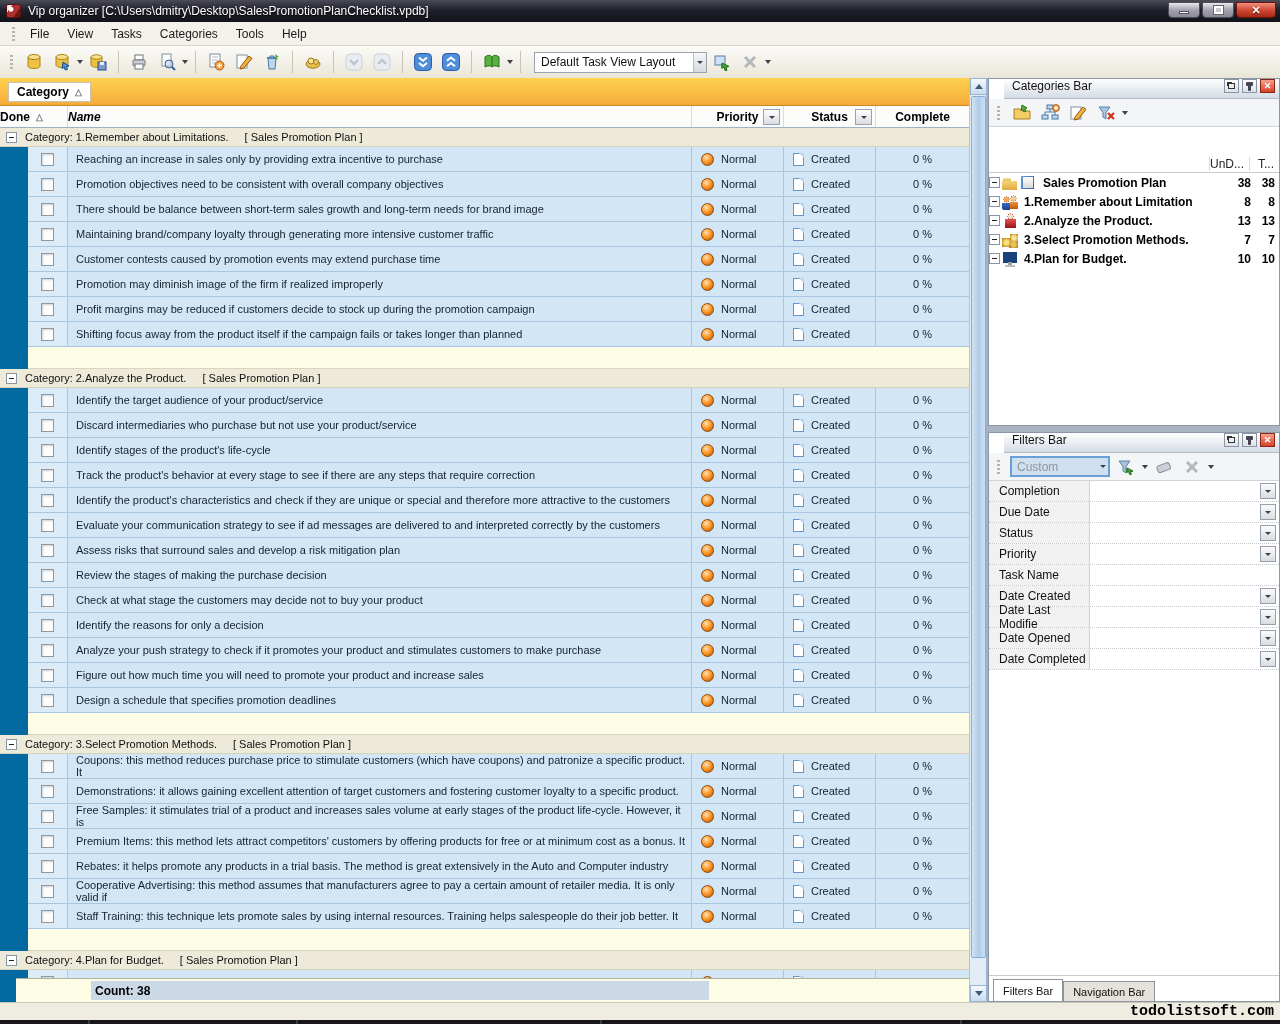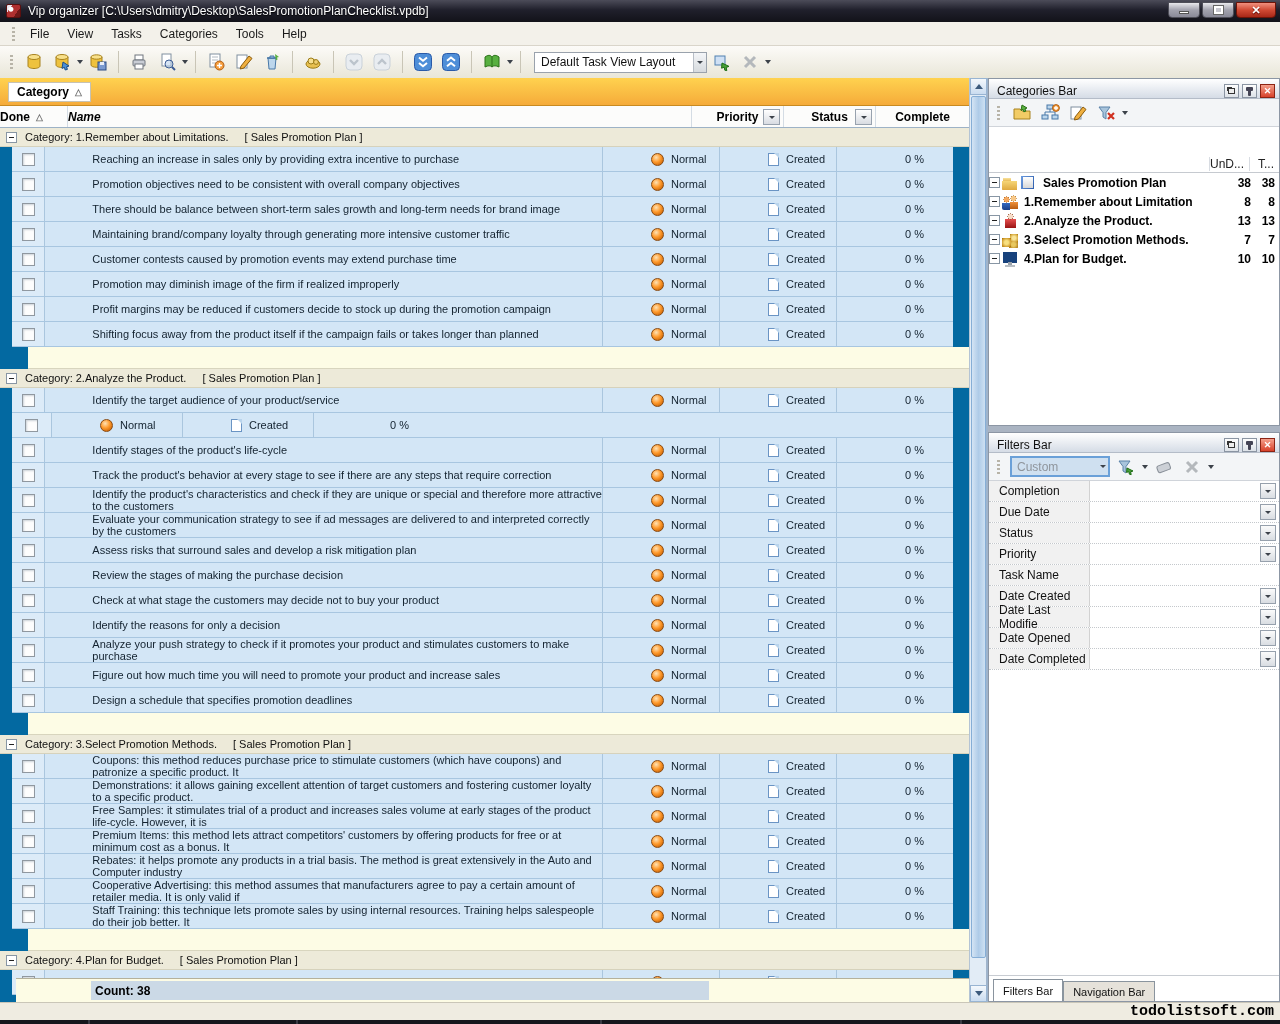--- a/index.html
+++ b/index.html
@@ -48,21 +48,21 @@
   .hc-pri{width:92px;justify-content:center;}
   .hc-status{width:92px;justify-content:center;}
   .hc-comp{width:93px;justify-content:center;border-right:none;}
   .hdr-dd{position:absolute;right:3px;top:3px;width:17px;height:16px;background:linear-gradient(#ffffff,#d8dce2);border:1px solid #98a2ae;display:flex;align-items:center;justify-content:center;}
 
   .list-body{left:0;top:128px;width:969px;height:874px;overflow:hidden;background:#0369a1;}
   .grp-hdr{height:19px;background:#edead9;border-bottom:1px solid #d6d2bc;display:flex;align-items:center;padding-left:6px;color:#101010;font-size:11px;}
   .exp{width:11px;height:11px;background:#fff;border:1px solid #8896a4;position:relative;margin-right:8px;flex:none;}
   .exp::after{content:"";position:absolute;left:2px;right:2px;top:4px;height:1px;background:#222;}
   .grp-scope{margin-left:16px;}
-  .trow{height:25px;margin-left:12px;width:941px;display:flex;background:#d3e6f6;border-bottom:1px solid #a8c6e0;color:#13222f;font-size:11px;gap:39px;}
+  .trow{height:25px;margin-left:28px;width:941px;display:flex;background:#d3e6f6;border-bottom:1px solid #a8c6e0;color:#13222f;font-size:11px;}
   .tc{display:flex;align-items:center;border-right:1px solid #aac6de;height:100%;}
   .tc-done{width:40px;justify-content:center;background:#dcebf8;}
   .tc-name{width:624px;padding-left:8px;}
   .tc-pri{width:92px;padding-left:9px;gap:7px;}
   .tc-status{width:92px;padding-left:9px;gap:7px;}
   .tc-comp{width:93px;justify-content:center;border-right:none;}
   .cb{width:13px;height:13px;background:#fdfdfd;border:1px solid #9098a0;box-shadow:inset 1px 1px 2px #ccd2d8;}
   .pri-ico{width:13px;height:13px;border-radius:50%;flex:none;border:1px solid #8a4a10;background:radial-gradient(circle at 38% 32%,#ffe2b4,#ff9a2c 45%,#c05a00 92%);}
   .st-ico{width:11px;height:13px;background:#fff;border:1px solid #6a94c4;position:relative;flex:none;}
   .st-ico::after{content:"";position:absolute;right:-1px;top:-1px;width:0;height:0;border-style:solid;border-width:0 5px 5px 0;border-color:transparent #b9d4ec transparent transparent;}
@@ -75,21 +75,21 @@
   .sbtn{position:absolute;left:0;width:17px;height:17px;background:linear-gradient(#f4f8fc,#cadcf0);border:1px solid #98b4d2;display:flex;align-items:center;justify-content:center;}
   .sb-up{top:0;} .sb-down{bottom:0;}
   .sthumb{position:absolute;left:1px;top:18px;width:15px;height:862px;border:1px solid #86aed6;border-radius:2px;background:linear-gradient(90deg,#dcead8 0,#d4e4f4 0,#aecbe8 50%,#cde0f2);}
   .sc-up{width:0;height:0;border-left:4px solid transparent;border-right:4px solid transparent;border-bottom:5px solid #3c5a7c;}
   .sc-down{width:0;height:0;border-left:4px solid transparent;border-right:4px solid transparent;border-top:5px solid #3c5a7c;}
 
   
   .panel{background:#fff;border:1px solid #8c96a4;}
   .catbar{left:988px;top:78px;width:292px;height:348px;}
   .filtbar{left:988px;top:432px;width:292px;height:570px;}
-  .phead{height:20px;background:linear-gradient(#ffffff,#d5dce6);border-bottom:1px solid #b4bcc8;display:flex;align-items:flex-end;padding:0 4px 0 8px;color:#111;}
+  .phead{height:20px;background:linear-gradient(#ffffff,#d5dce6);border-bottom:1px solid #b4bcc8;display:flex;align-items:flex-start;padding:0 4px 0 8px;color:#111;margin-left:15px;}
   .phead .sp{flex:1;}
   .pbtn{width:15px;height:14px;margin-left:3px;display:flex;align-items:center;justify-content:center;border:1px solid #8a94a2;background:linear-gradient(#fdfdfd,#dde2e8);}
   .pbtn.close{background:linear-gradient(#f4a08c,#d8412a);border-color:#8c2414;}
   .g-res{width:7px;height:6px;border:1px solid #333;box-shadow:-2px -2px 0 -1px #333;background:#eee;}
   .g-pin{width:3px;height:9px;background:#445;border-radius:1px;position:relative;}
   .g-pin::before{content:"";position:absolute;left:-2px;top:0;width:7px;height:4px;background:#445;border-radius:1px;}
   .g-x{color:#fff;font-weight:bold;font-size:9px;line-height:1;}
   .ptool{height:28px;background:#f3f5f7;border-bottom:1px solid #d0d4da;display:flex;align-items:center;padding-left:8px;gap:4px;}
   .ptbtn{width:24px;height:22px;display:flex;align-items:center;justify-content:center;border:1px solid transparent;}
 
@@ -547,20 +547,23 @@
         </span>
         <span class="tc tc-comp">
           <span>0 %</span>
         </span>
       </div>
 
       <div class="trow">
         <span class="tc tc-done">
         <span class="cb"></span>
       </span>
+        <span class="tc tc-name">
+        <span>Discard intermediaries who purchase but not use your product/service</span>
+      </span>
         <span class="tc tc-pri">
           <span class="pri-ico"></span>
           <span>Normal</span>
         </span>
         <span class="tc tc-status">
           <span class="st-ico"></span>
           <span>Created</span>
         </span>
         <span class="tc tc-comp">
           <span>0 %</span>

